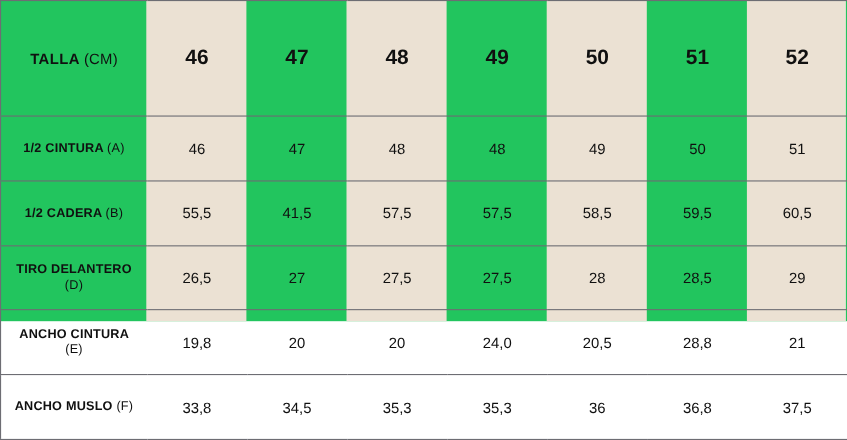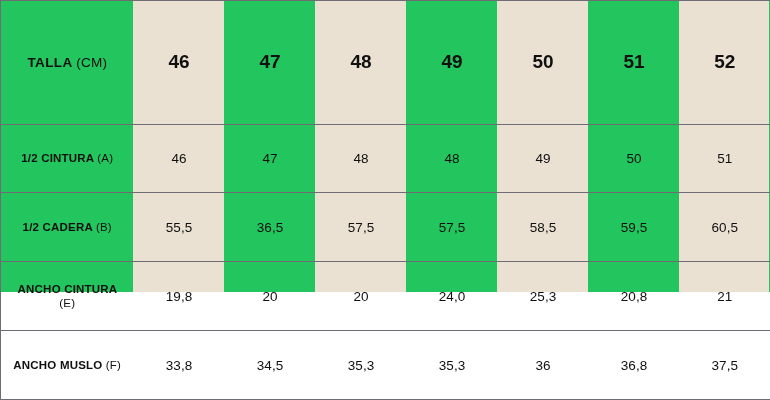--- a/index.html
+++ b/index.html
@@ -151,41 +151,54 @@
         <td class="cell-value">50</td>
         <td class="cell-value">51</td>
       </tr>
 
       <tr class="data-row">
         <td class="row-label">
           <span>1/2 CADERA</span>
           <span class="code"> (B)</span>
         </td>
         <td class="cell-value">55,5</td>
-        <td class="cell-value">36,5</td>
+        <td class="cell-value">41,5</td>
         <td class="cell-value">57,5</td>
         <td class="cell-value">57,5</td>
         <td class="cell-value">58,5</td>
         <td class="cell-value">59,5</td>
         <td class="cell-value">60,5</td>
       </tr>
 
 
+      <tr class="data-row">
+        <td class="row-label">
+          <span>TIRO DELANTERO</span><br>
+          <span class="code">(D)</span>
+        </td>
+        <td class="cell-value">26,5</td>
+        <td class="cell-value">27</td>
+        <td class="cell-value">27,5</td>
+        <td class="cell-value">27,5</td>
+        <td class="cell-value">28</td>
+        <td class="cell-value">28,5</td>
+        <td class="cell-value">29</td>
+      </tr>
 
       <tr class="data-row">
         <td class="row-label">
           <span>ANCHO CINTURA</span>
           <span class="code"> (E)</span>
         </td>
         <td class="cell-value">19,8</td>
         <td class="cell-value">20</td>
         <td class="cell-value">20</td>
         <td class="cell-value">24,0</td>
-        <td class="cell-value">25,3</td>
-        <td class="cell-value">20,8</td>
+        <td class="cell-value">20,5</td>
+        <td class="cell-value">28,8</td>
         <td class="cell-value">21</td>
       </tr>
 
       <tr class="data-row">
         <td class="row-label">
           <span>ANCHO MUSLO</span>
           <span class="code"> (F)</span>
         </td>
         <td class="cell-value">33,8</td>
         <td class="cell-value">34,5</td>

